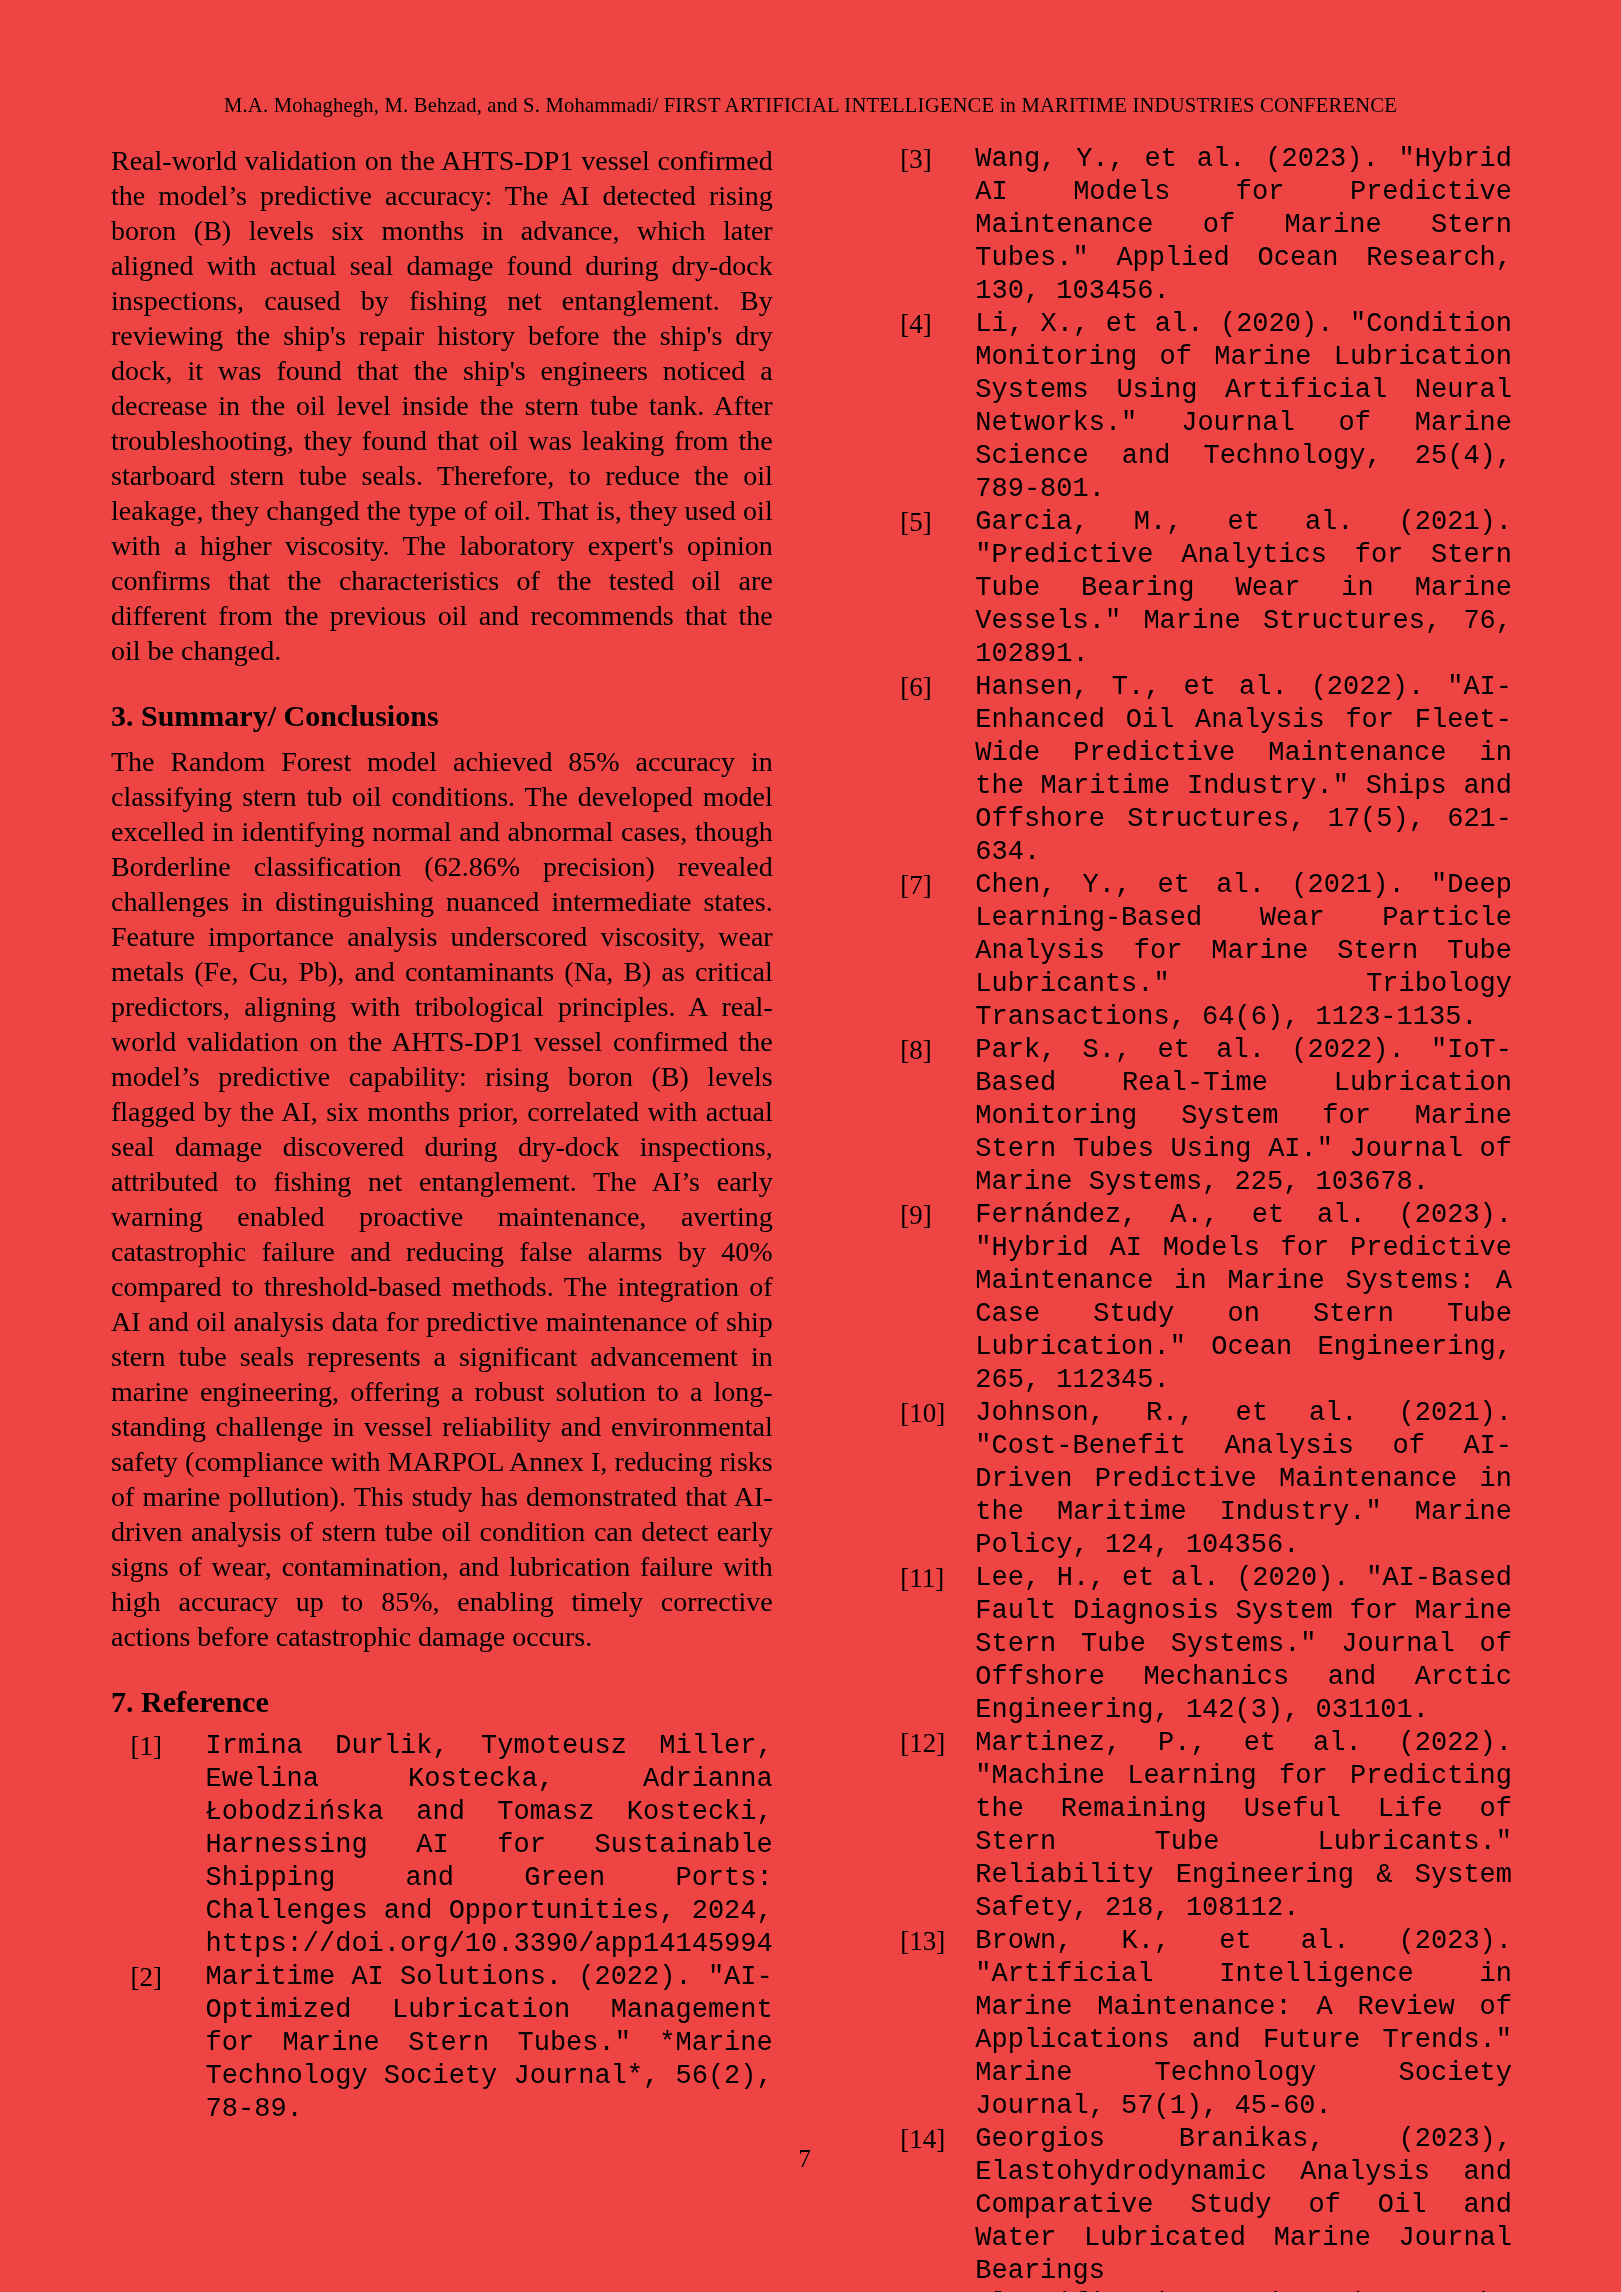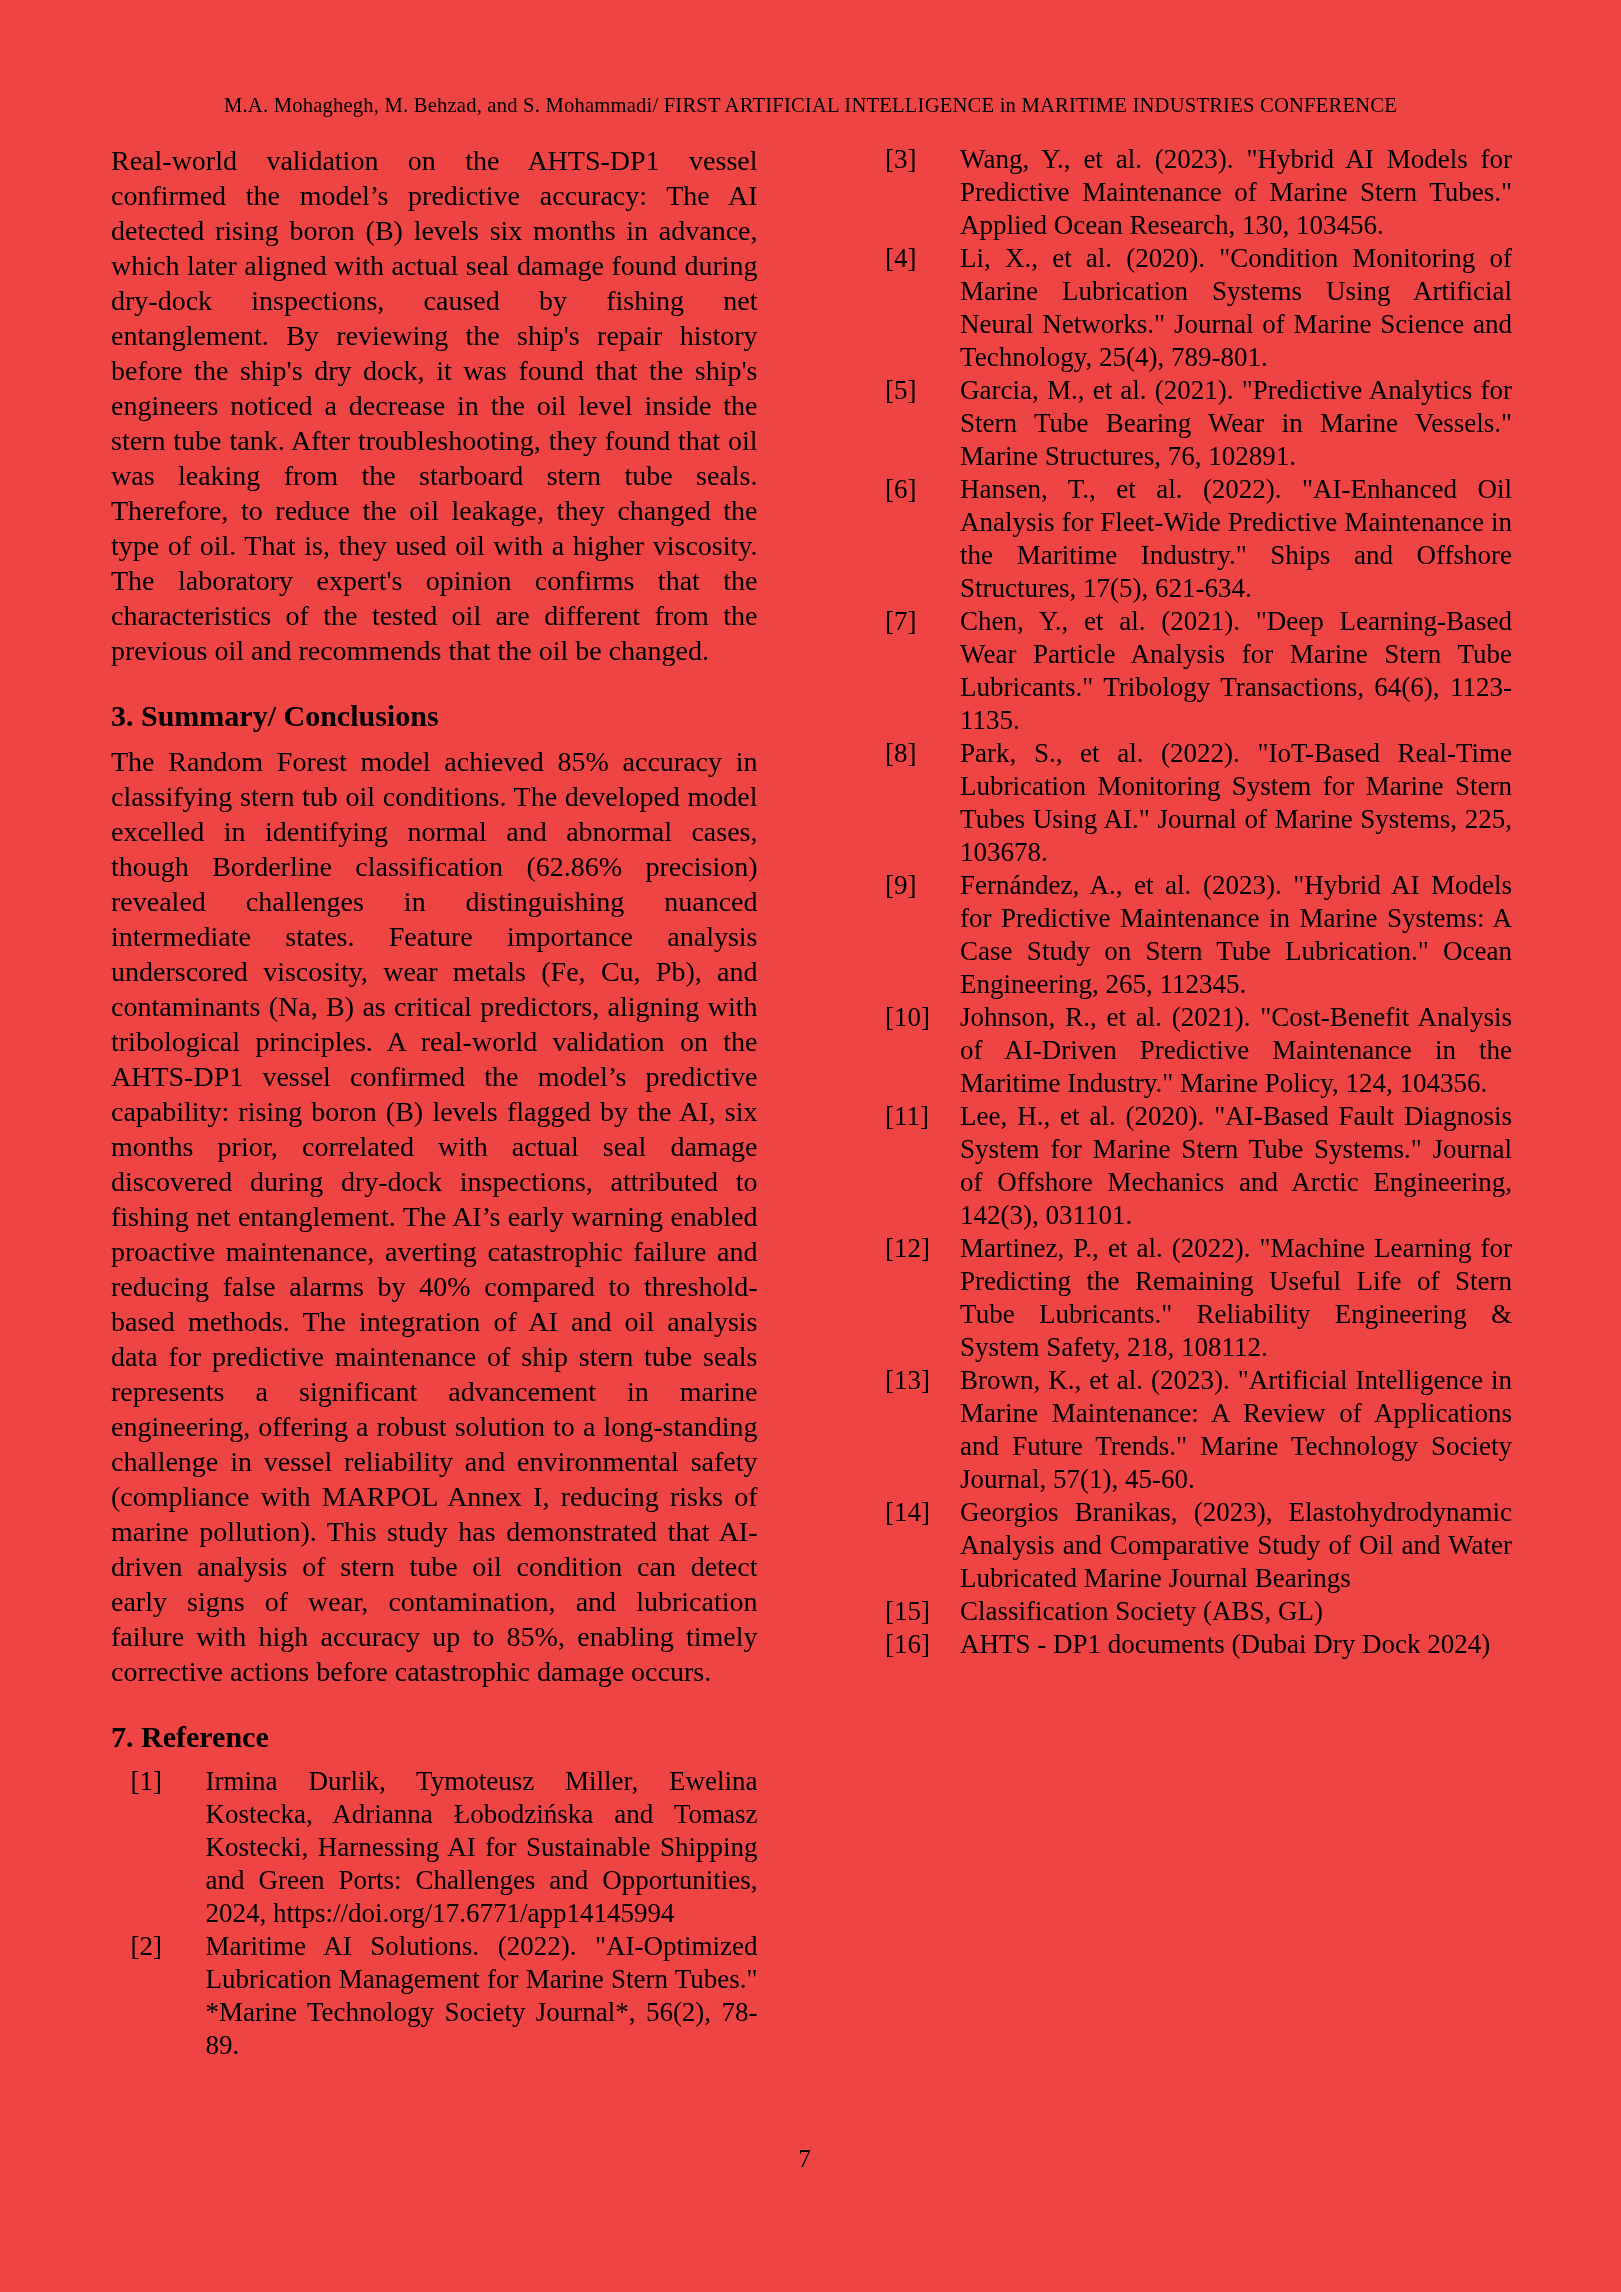--- a/index.html
+++ b/index.html
@@ -55,20 +55,21 @@
   }
   .ref-num {
     flex: 0 0 75px;
     margin-left: 19.6px;
     text-align: left;
   }
   .ref-text {
     flex: 1;
     text-align: justify;
     text-justify: inter-word;
+    font-family: Liberation Mono, monospace;
   }
   .page-number {
     position: absolute;
     top: 2145px;
     left: 0;
     right: 11.8px;
     text-align: center;
     font-size: 24.5px;
   }
 </style>
@@ -87,21 +88,21 @@
       <div class="section-heading">3. Summary/ Conclusions</div>
 
       <p class="body-para">The Random Forest model achieved 85% accuracy in classifying stern tub oil conditions. The developed model excelled in identifying normal and abnormal cases, though Borderline classification (62.86% precision) revealed challenges in distinguishing nuanced intermediate states. Feature importance analysis underscored viscosity, wear metals (Fe, Cu, Pb), and contaminants (Na, B) as critical predictors, aligning with tribological principles. A real-world validation on the AHTS-DP1 vessel confirmed the model’s predictive capability: rising boron (B) levels flagged by the AI, six months prior, correlated with actual seal damage discovered during dry-dock inspections, attributed to fishing net entanglement. The AI’s early warning enabled proactive maintenance, averting catastrophic failure and reducing false alarms by 40% compared to threshold-based methods. The integration of AI and oil analysis data for predictive maintenance of ship stern tube seals represents a significant advancement in marine engineering, offering a robust solution to a long-standing challenge in vessel reliability and environmental safety (compliance with MARPOL Annex I, reducing risks of marine pollution). This study has demonstrated that AI-driven analysis of stern tube oil condition can detect early signs of wear, contamination, and lubrication failure with high accuracy up to 85%, enabling timely corrective actions before catastrophic damage occurs.</p>
 
       <div class="section-heading">7. Reference</div>
 
       <div class="ref-list">
 
           <div class="ref-item">
             <span class="ref-num">[1]</span>
-            <span class="ref-text">Irmina Durlik, Tymoteusz Miller, Ewelina Kostecka, Adrianna Łobodzińska and Tomasz Kostecki, Harnessing AI for Sustainable Shipping and Green Ports: Challenges and Opportunities, 2024, https://doi.org/17.6771/app14145994</span>
+            <span class="ref-text">Irmina Durlik, Tymoteusz Miller, Ewelina Kostecka, Adrianna Łobodzińska and Tomasz Kostecki, Harnessing AI for Sustainable Shipping and Green Ports: Challenges and Opportunities, 2024, https://doi.org/10.3390/app14145994</span>
           </div>
 
           <div class="ref-item">
             <span class="ref-num">[2]</span>
             <span class="ref-text">Maritime AI Solutions. (2022). "AI-Optimized Lubrication Management for Marine Stern Tubes." *Marine Technology Society Journal*, 56(2), 78-89.</span>
           </div>
         </div>
     </div>
 
     <div class="col">

